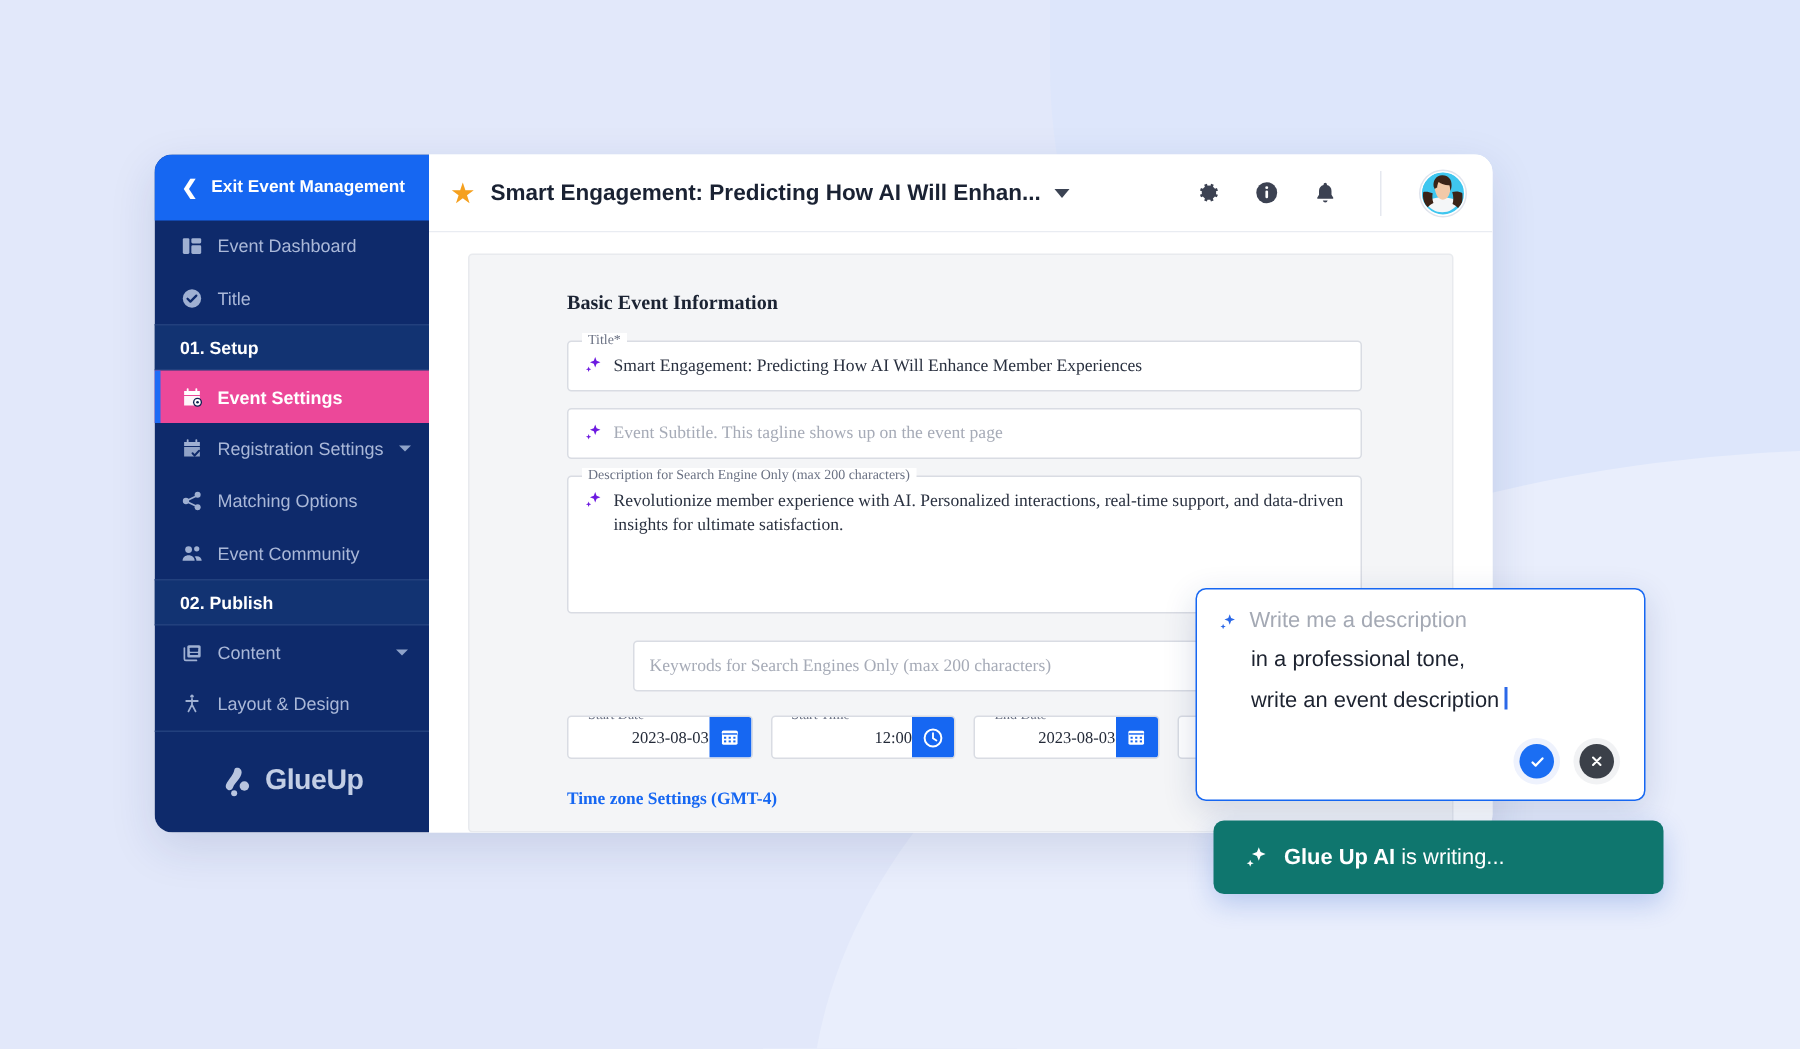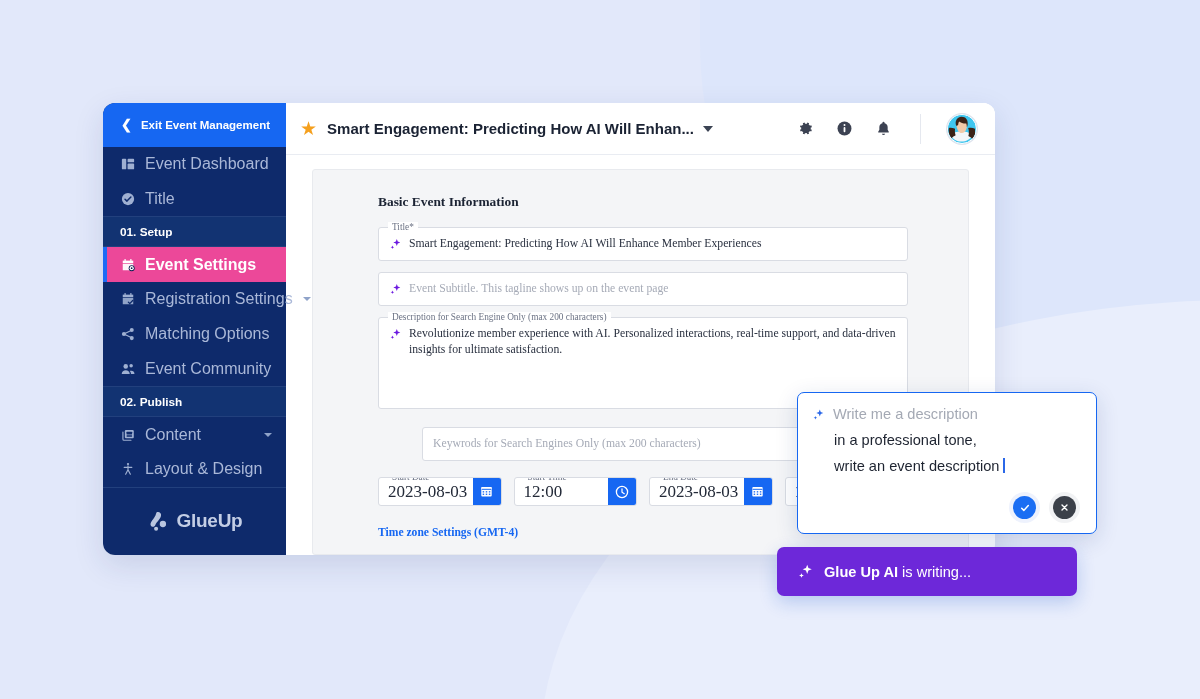--- a/index.html
+++ b/index.html
@@ -49,21 +49,21 @@
     display: flex; align-items: center; gap: 9px;
     padding: 0 10px 0 18px;
     color: #fff; font-size: 11.5px; font-weight: bold;
     cursor: pointer;
   }
   .exit-bar .chev { font-size: 13px; line-height: 1; font-weight: bold; }
 
   .nav-item {
     display: flex; align-items: center;
     height: 36.5px; padding: 0 14px 0 17px;
-    color: #aab8d8; font-size: 16px;
+    color: #aab8d8; font-size: 12px;
     cursor: pointer; position: relative;
     gap: 10px;
   }
   .nav-item .ico { width: 15px; height: 15px; flex: 0 0 15px;
     display: flex; align-items: center; justify-content: center; }
   .nav-item .ico svg { display: block; }
   .nav-item .lbl { flex: 1 1 auto; white-space: nowrap; }
   .nav-item .caret {
     width: 0; height: 0; border-left: 4px solid transparent;
     border-right: 4px solid transparent; border-top: 4.5px solid #8fa3c9;
@@ -157,22 +157,22 @@
   .row { display: flex; gap: 12px; margin-top: 16px; }
   .dtfield {
     position: relative; background: #fff; border: 1px solid #d9dce3;
     border-radius: 3px; height: 29px; width: 128px;
     display: flex; align-items: center; overflow: hidden;
   }
   .dtfield .legend {
     position: absolute; top: -6px; left: 9px; background: #fff;
     padding: 0 4px; font-size: 9.3px; color: #6b7284; white-space: nowrap;
   }
-  .dtfield .dval { font-size: 17px; color: #232a38; padding-left: 9px;
-                   flex: 1 1 auto; }
+  .dtfield .dval { font-size: 11px; color: #232a38; padding-left: 9px;
+                   flex: 1 1 auto; text-align: right; }
   .dtbtn {
     width: 28px; height: 100%; background: #1667f2; flex: 0 0 28px;
     display: flex; align-items: center; justify-content: center; cursor: pointer;
   }
   .tzlink { display: inline-block; margin-top: 20px; color: #1667f2;
             font-size: 11.6px; font-weight: bold; cursor: pointer; }
 
   
   .ai-popup {
     position: absolute; left: 797px; top: 392px;
@@ -194,23 +194,23 @@
              cursor: pointer; }
   .circbtn.ok { background: #1b6ef3; }
   .circbtn.cancel { background: #3b4049; }
   .circbtn-wrap { width: 31px; height: 31px; border-radius: 50%;
                   display: flex; align-items: center; justify-content: center; }
   .circbtn-wrap.ok { background: #eef2fd; }
   .circbtn-wrap.cancel { background: #f1f2f4; }
 
   
   .toast {
-    position: absolute; left: 777px; top: 547px;
+    position: absolute; left: 809px; top: 547px;
     width: 300px; height: 49px;
-    background: #6d28d9; border-radius: 7px;
+    background: #0f766e; border-radius: 7px;
     box-shadow: 0 6px 18px rgba(22,80,200,.24);
     display: flex; align-items: center; gap: 10px;
     padding: 0 20px;
   }
   .toast .tt { color: #fff; font-size: 14.6px; }
   .toast .tt b { font-weight: bold; }
   .toast .tt span { font-weight: normal; }
 </style>
 </head>
 <body>

